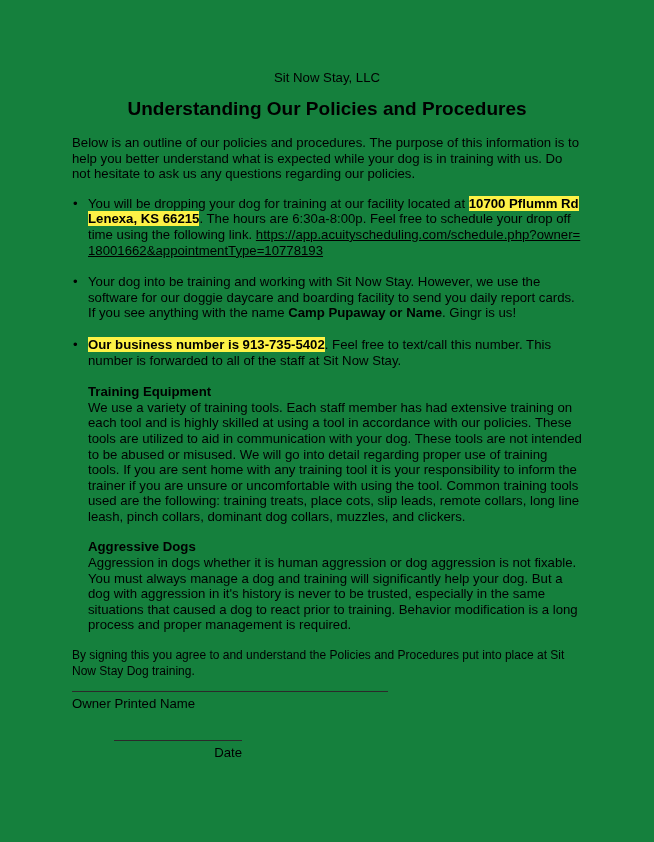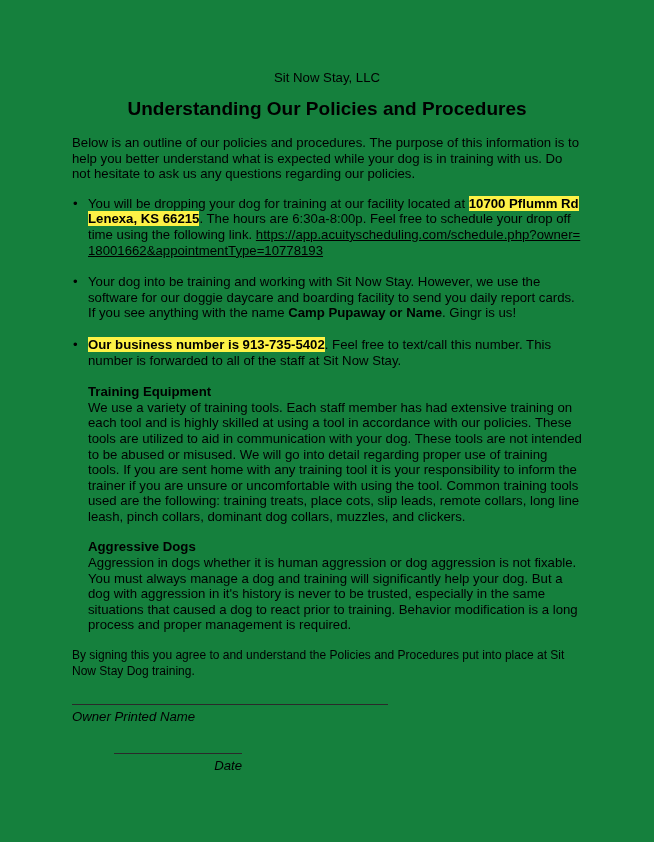--- a/index.html
+++ b/index.html
@@ -94,22 +94,21 @@
     font-size: 13.2px;
     line-height: 15.6px;
     margin: 0;
   }
   .closing {
     margin: 14px 0 0 0;
     font-size: 12px;
     line-height: 15.6px;
   }
   .sig-area {
-    margin-top: 25px;
-    font-style: italic;
+    margin-top: 12px;
   }
   .sig-line {
     border-bottom: 1.3px solid #2a2a2a;
     height: 0;
   }
   .sig-label {
     font-size: 13.2px;
     line-height: 15.6px;
     margin-top: 4px;
   }

